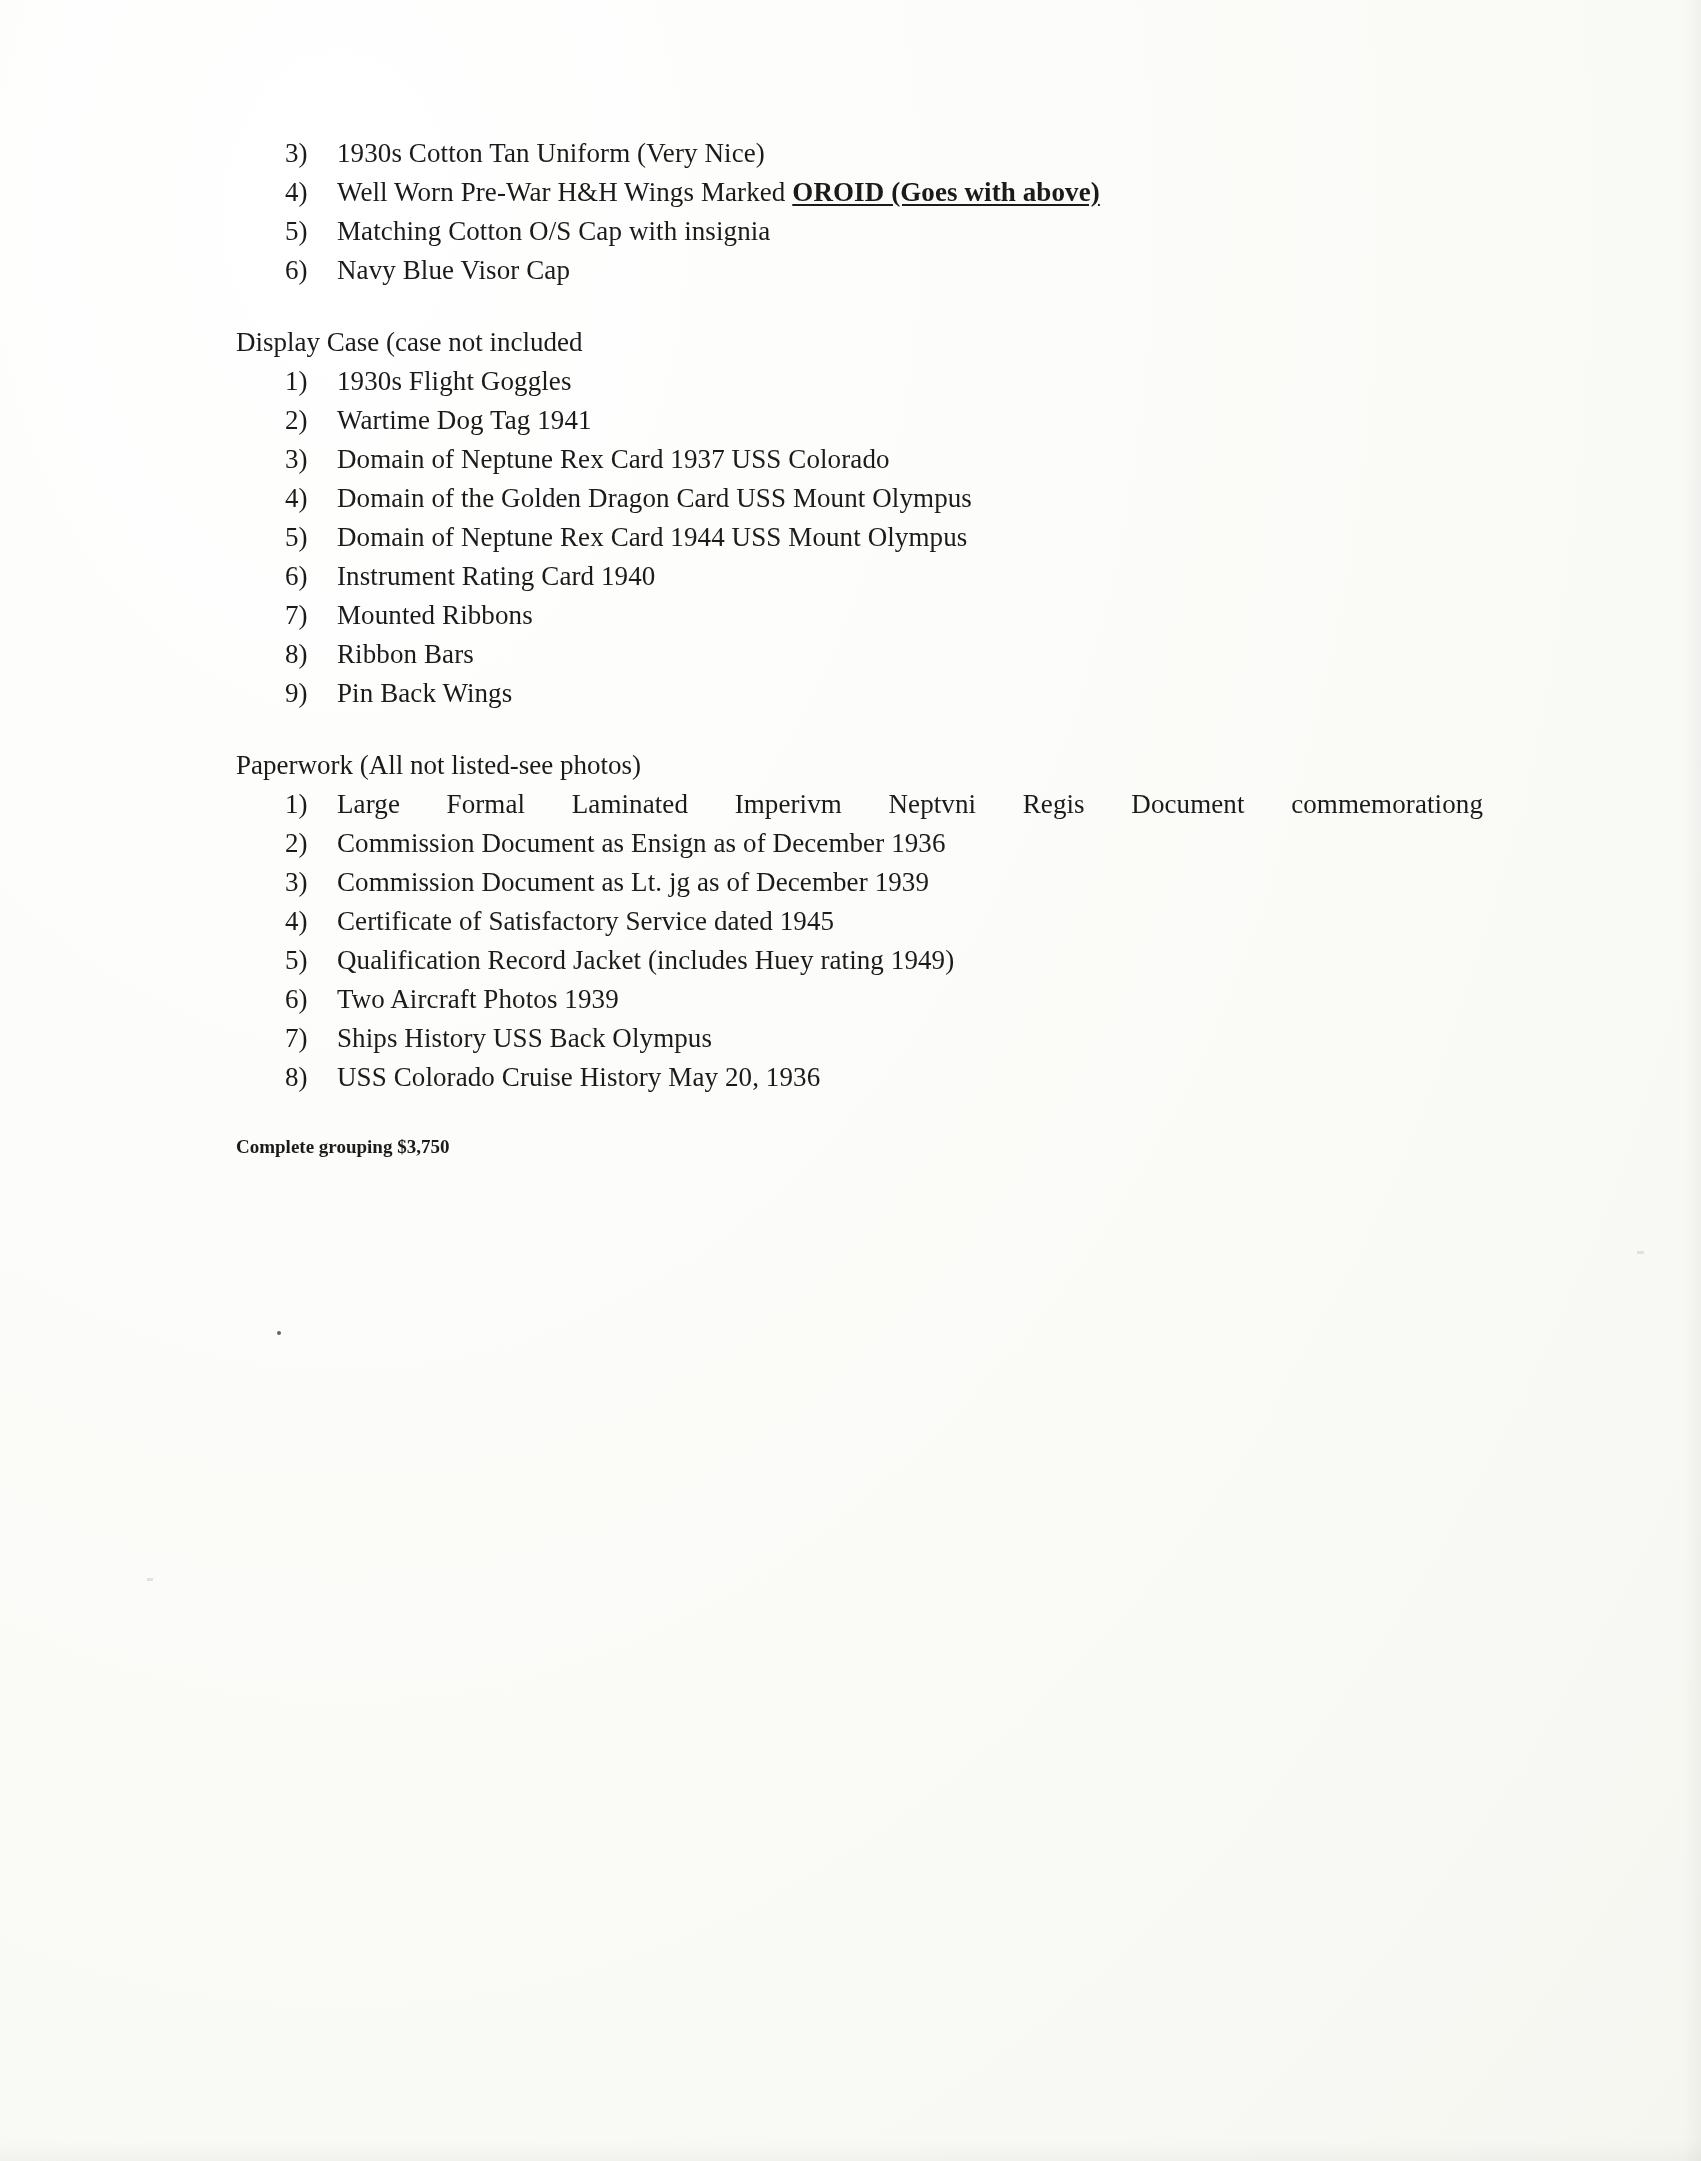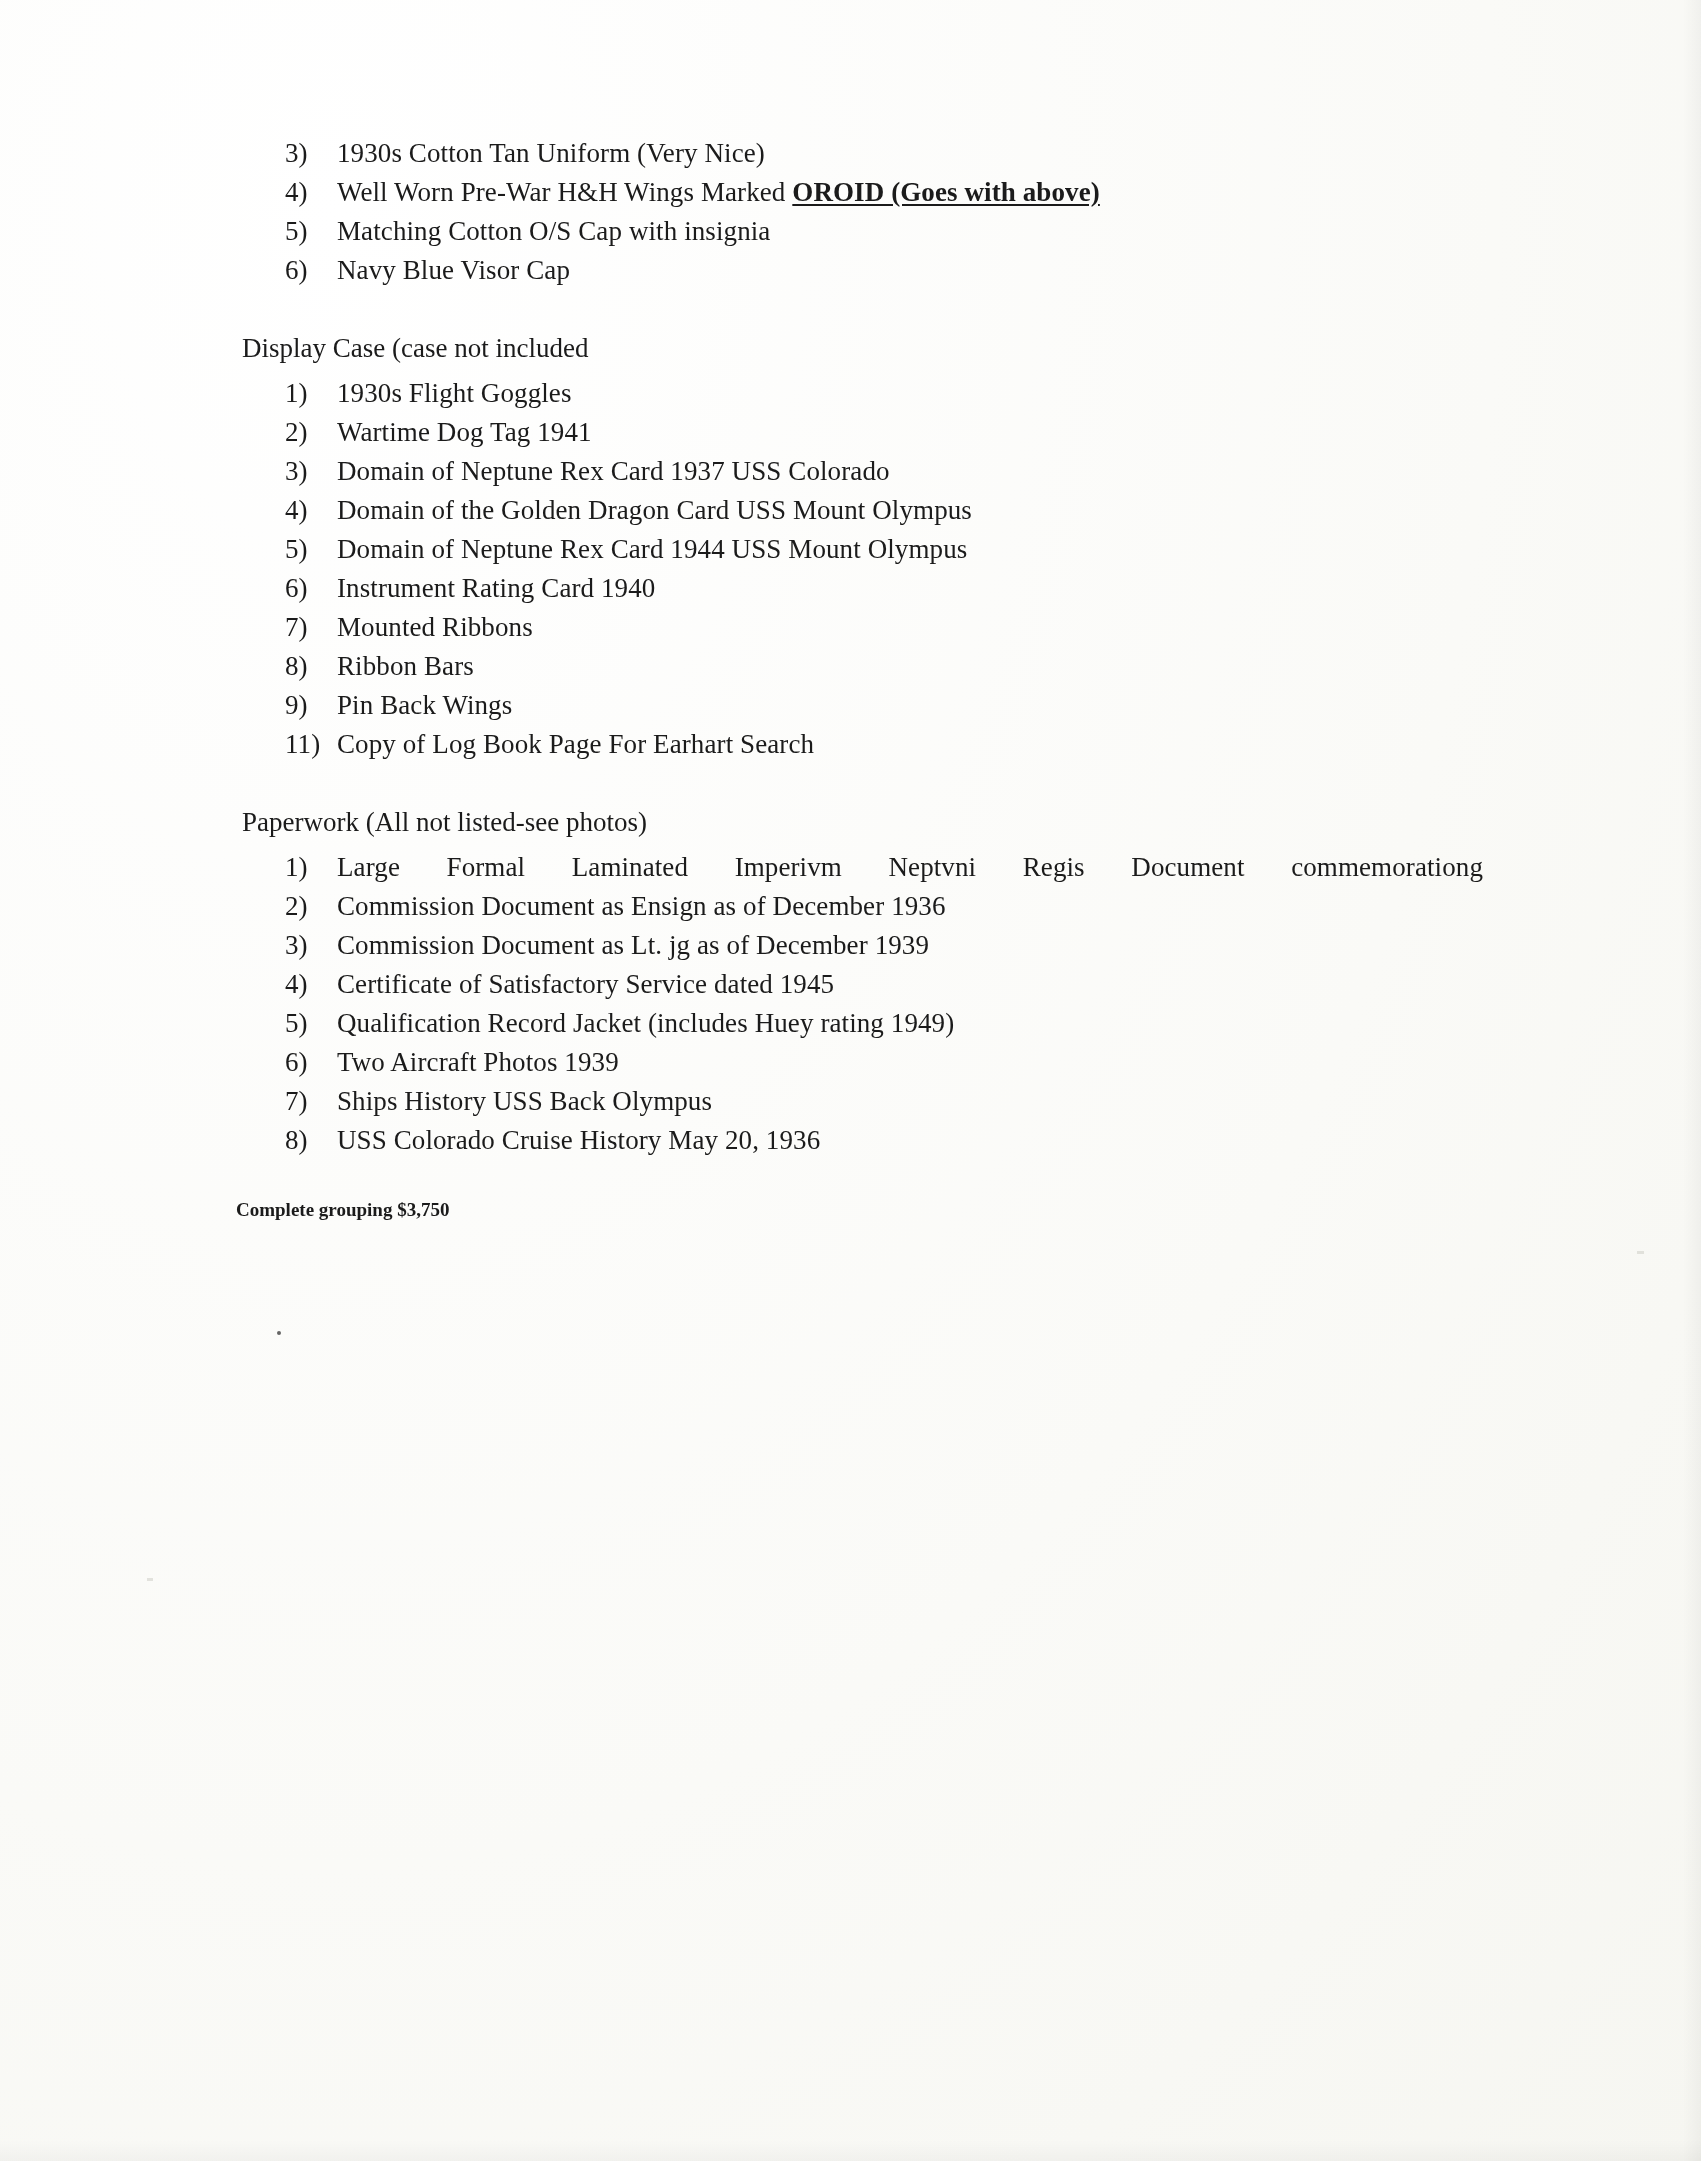--- a/index.html
+++ b/index.html
@@ -64,21 +64,21 @@
   }
   .li .num.wide {
     width: 52px;
   }
   .li .txt {
     flex: 1 1 auto;
   }
   .section-head {
     font-size: 27px;
     line-height: 39px;
-    margin: 6px;
+    margin: 0;
     font-weight: normal;
   }
   .indent-list {
     margin-left: 49px;
   }
   .gap-lg {
     height: 33px;
   }
   .gap-md {
     height: 30px;
@@ -183,24 +183,20 @@
         <span class="txt">Mounted Ribbons</span>
       </li>
       <li class="li">
         <span class="num">8)</span>
         <span class="txt">Ribbon Bars</span>
       </li>
       <li class="li">
         <span class="num">9)</span>
         <span class="txt">Pin Back Wings</span>
       </li>
-      <li class="li">
-        <span class="num wide">11)</span>
-        <span class="txt">Copy of Log Book Page For Earhart Search</span>
-      </li>
     </ul>
 
     <div class="gap-lg"></div>
 
     <p class="section-head">Paperwork (All not listed-see photos)</p>
 
     <ul class="list indent-list">
       <li class="li">
         <span class="num">1)</span>
         <span class="txt justify-block">

